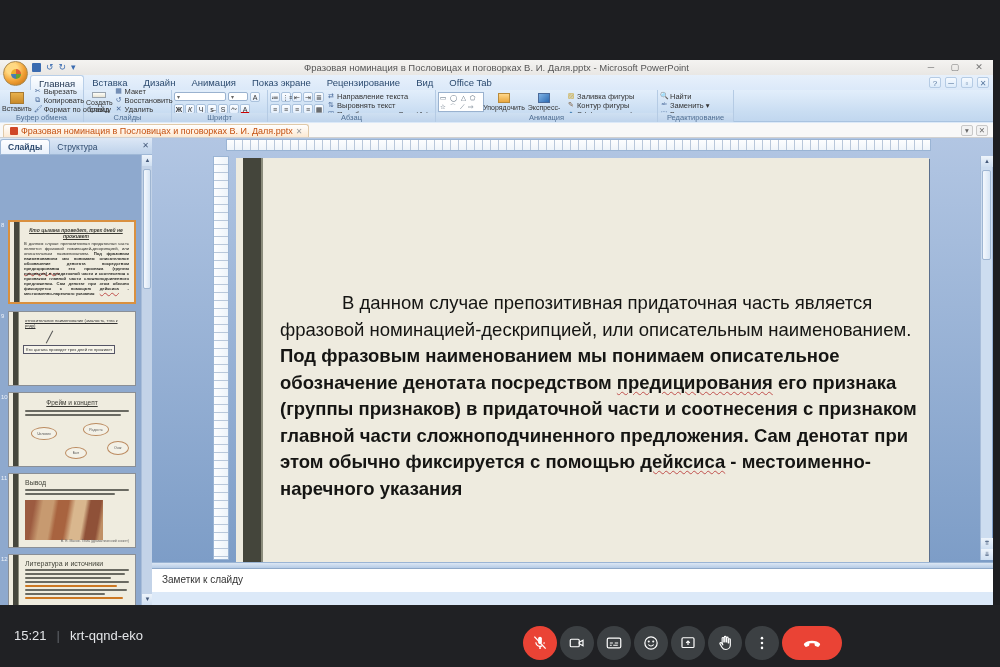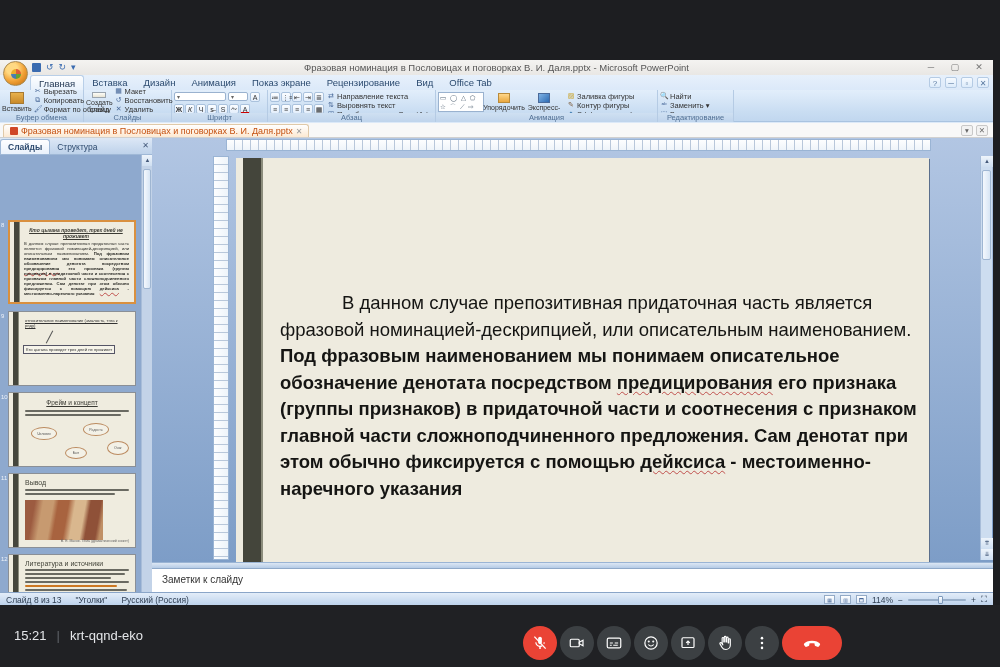--- a/index.html
+++ b/index.html
@@ -404,39 +404,20 @@
         <div class="arr" style="bottom:11px">⇈</div>
         <div class="arr" style="bottom:0">⇊</div>
       </div>
     </div>
 
     <div class="splitter"></div>
     <div class="notes">
       <span>Заметки к слайду</span>
     </div>
 
-    <div class="statusbar">
-      <div class="lft">
-        <span>Слайд 8 из 13</span>
-        <span>"Уголки"</span>
-        <span>Русский (Россия)</span>
-      </div>
-      <div class="rgt">
-        <span class="vbtn">▦</span>
-        <span class="vbtn">▥</span>
-        <span class="vbtn">🗖</span>
-        <span>114%</span>
-        <span>−</span>
-        <span class="zline">
-            <span class="zknob"></span>
-          </span>
-        <span>+</span>
-        <span>⛶</span>
-      </div>
-    </div>
   </div>
 
   <div class="meet-bottom">
     <div class="mb-info">
       <span>15:21</span>
       <span class="sep">|</span>
       <span>krt-qqnd-eko</span>
     </div>
     <div class="controls">
       <div class="cbtn red">

